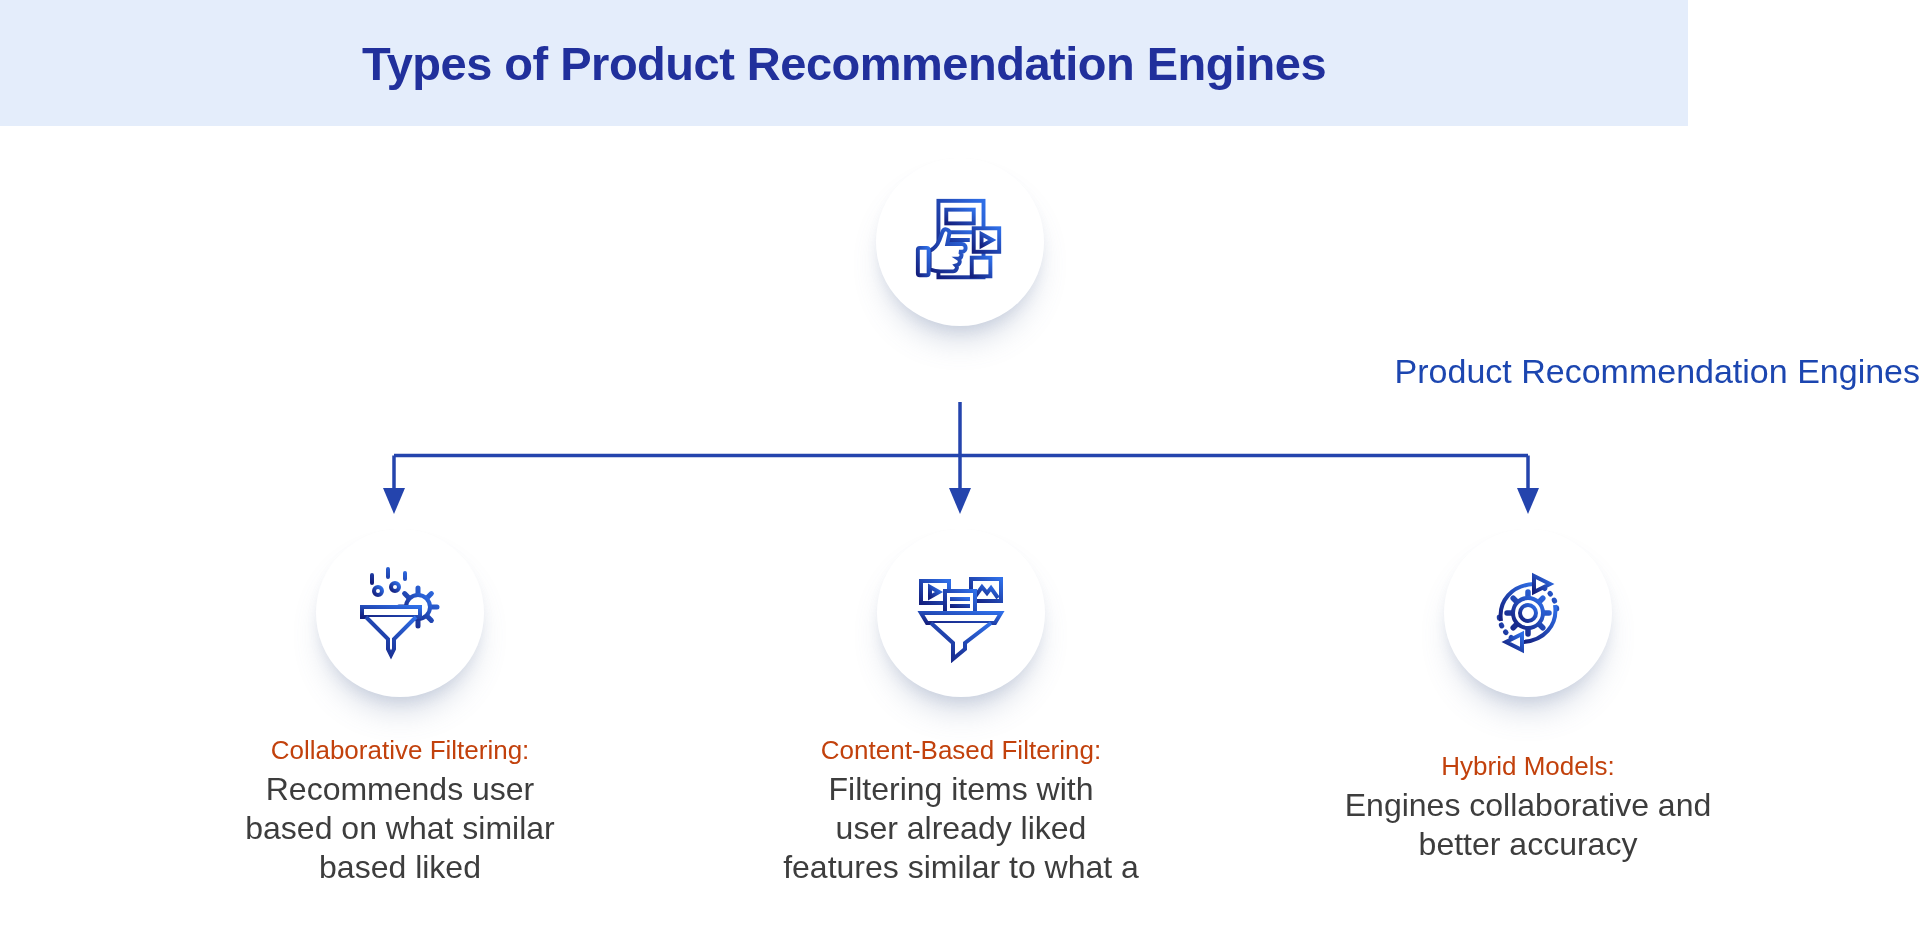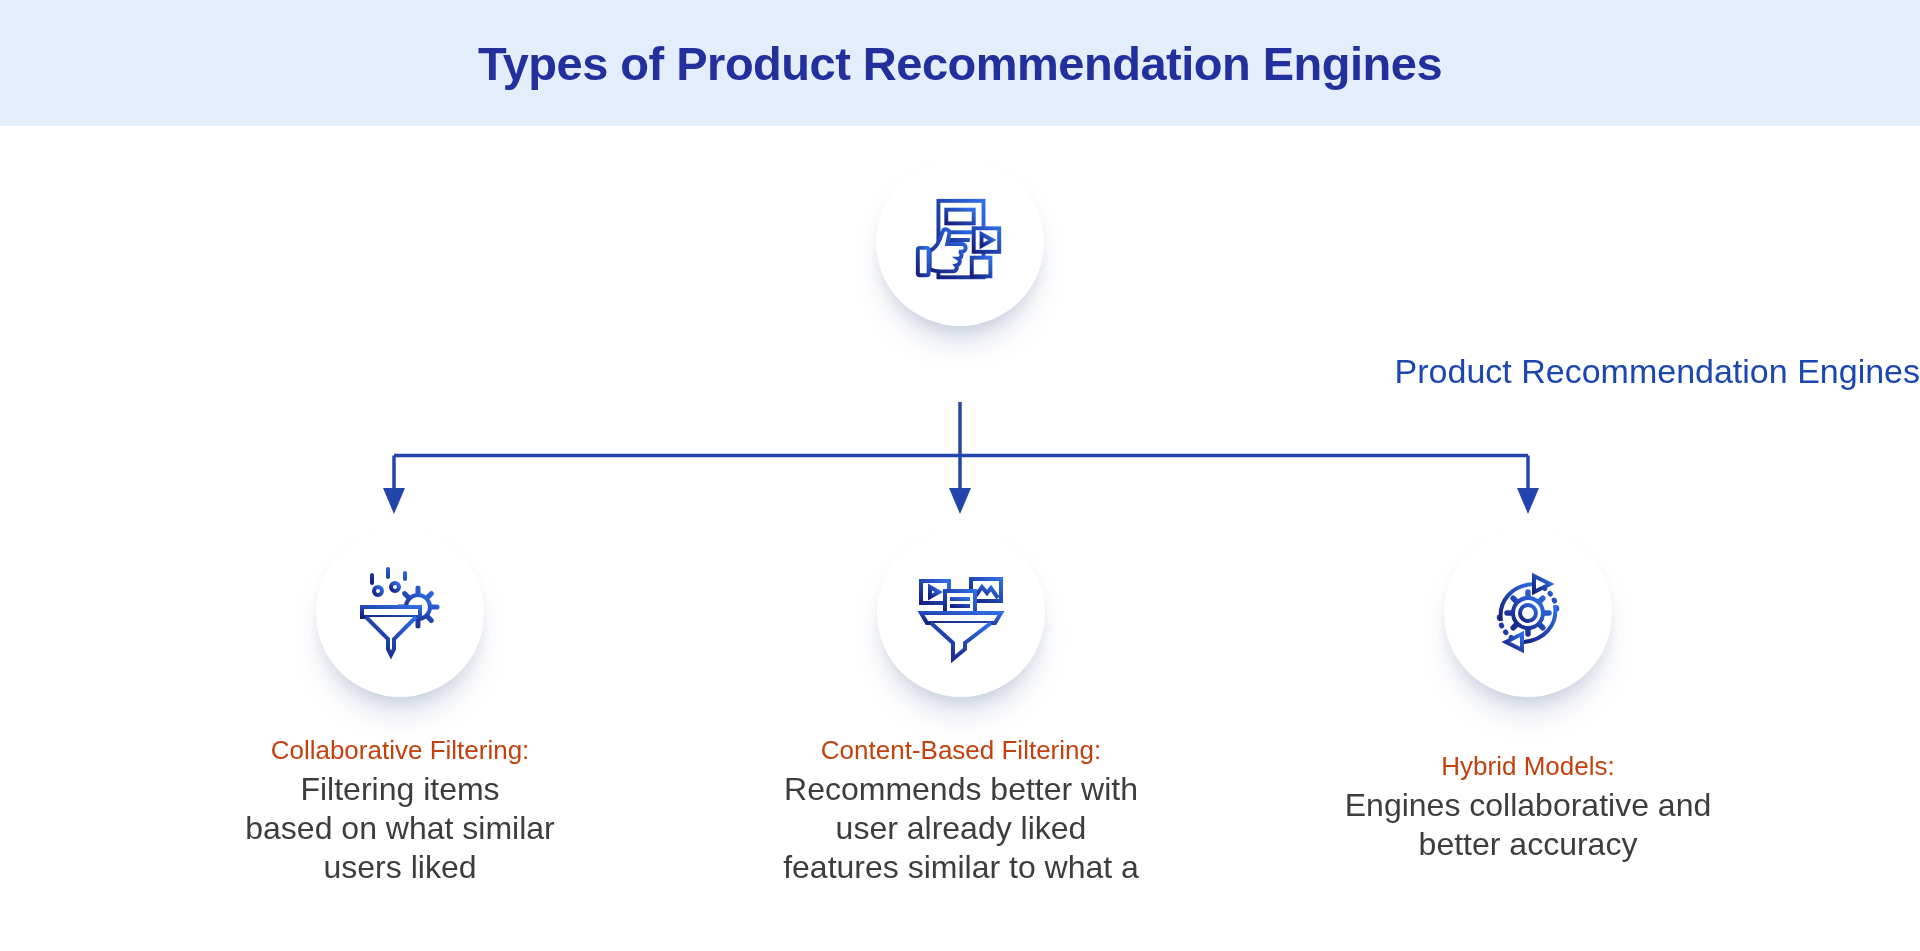--- a/index.html
+++ b/index.html
@@ -9,21 +9,21 @@
     width: 1920px;
     height: 951px;
     background: #ffffff;
     overflow: hidden;
     font-family: "Liberation Sans", sans-serif;
   }
   
   .header-band {
     position: absolute;
     left: 0; top: 0;
-    width: 1920px; height: 126px;
+    width: 1688px; height: 126px;
     background: #e4edfb;
     display: flex; align-items: center; justify-content: center;
   }
   .page-title {
     color: #21309c;
     font-size: 47px;
     font-weight: bold;
     letter-spacing: -0.5px;
   }
   
@@ -141,23 +141,23 @@
         <g stroke-linecap="round">
           <path d="M22 12 V20 M38 6 V14 M55 10 V16"></path>
           <circle cx="28" cy="28" r="4" fill="#ffffff"></circle>
           <circle cx="45" cy="24" r="4" fill="#ffffff"></circle>
         </g>
       </g>
     </svg>
   </div>
   <div class="branch-text branch-text-0">
     <span class="branch-heading">Collaborative Filtering:</span>
-    <span class="desc-line">Filtering items</span>
+    <span class="desc-line">Recommends user</span>
     <span class="desc-line">based on what similar</span>
-    <span class="desc-line">users liked</span>
+    <span class="desc-line">based liked</span>
   </div>
 
   <div class="node-circle child-circle-1">
     <svg class="lineart" width="100" height="100" viewBox="0 0 100 100" xmlns="http://www.w3.org/2000/svg">
       <defs>
         <linearGradient id="g3" x1="0%" y1="100%" x2="100%" y2="0%">
           <stop offset="0%" stop-color="#141f7d"></stop>
             <stop offset="100%" stop-color="#2f6fe8"></stop>
         </linearGradient>
       </defs>
@@ -168,21 +168,21 @@
         <path d="M63 35 L71 24 L76 30 L80 25 L87 35"></path>
         <rect x="34" y="28" width="30" height="22" fill="#ffffff"></rect>
         <path d="M39 36 H59 M39 43 H59"></path>
         <path d="M10 50 H90 L84 60 H16 Z" fill="#ffffff"></path>
         <path d="M20 60 L42 80 L42 96 L54 86 L54 80 L80 60" fill="#ffffff"></path>
       </g>
     </svg>
   </div>
   <div class="branch-text branch-text-1">
     <span class="branch-heading">Content-Based Filtering:</span>
-    <span class="desc-line">Recommends better with</span>
+    <span class="desc-line">Filtering items with</span>
     <span class="desc-line">user already liked</span>
     <span class="desc-line">features similar to what a</span>
   </div>
 
   <div class="node-circle child-circle-2">
     <svg class="lineart" width="100" height="100" viewBox="0 0 100 100" xmlns="http://www.w3.org/2000/svg">
       <defs>
         <linearGradient id="g4" x1="0%" y1="100%" x2="100%" y2="0%">
           <stop offset="0%" stop-color="#141f7d"></stop>
             <stop offset="100%" stop-color="#2f6fe8"></stop>

